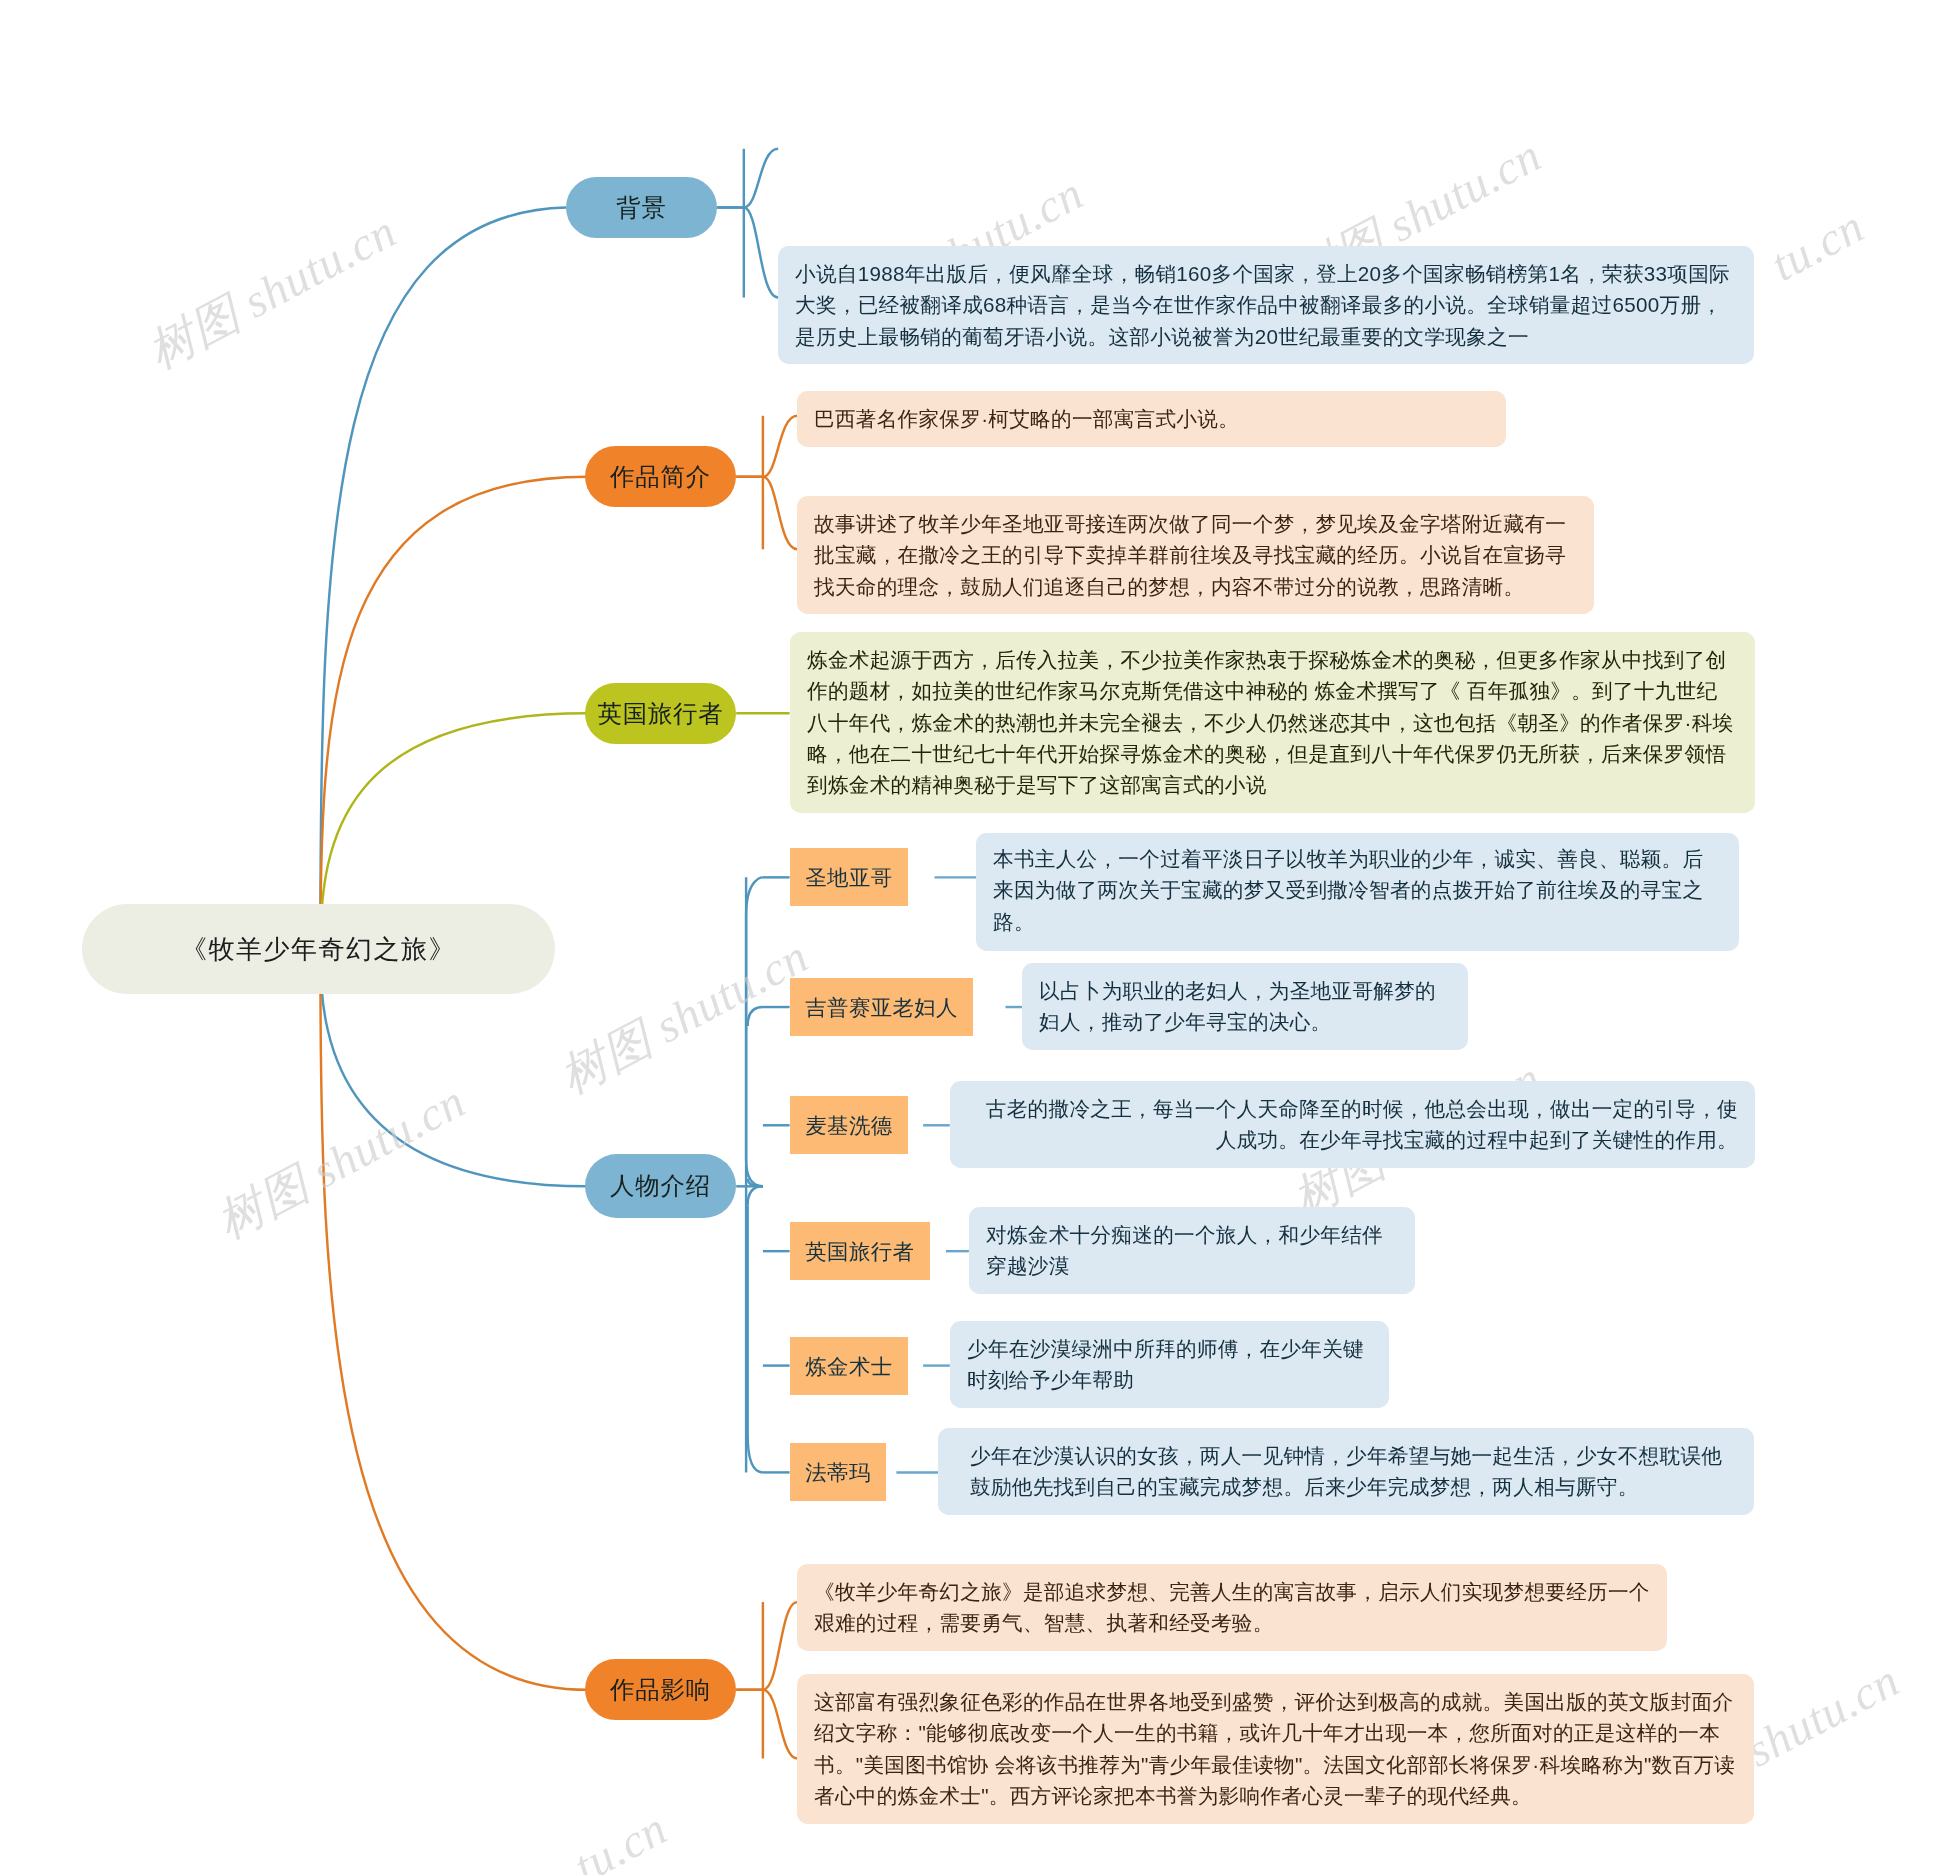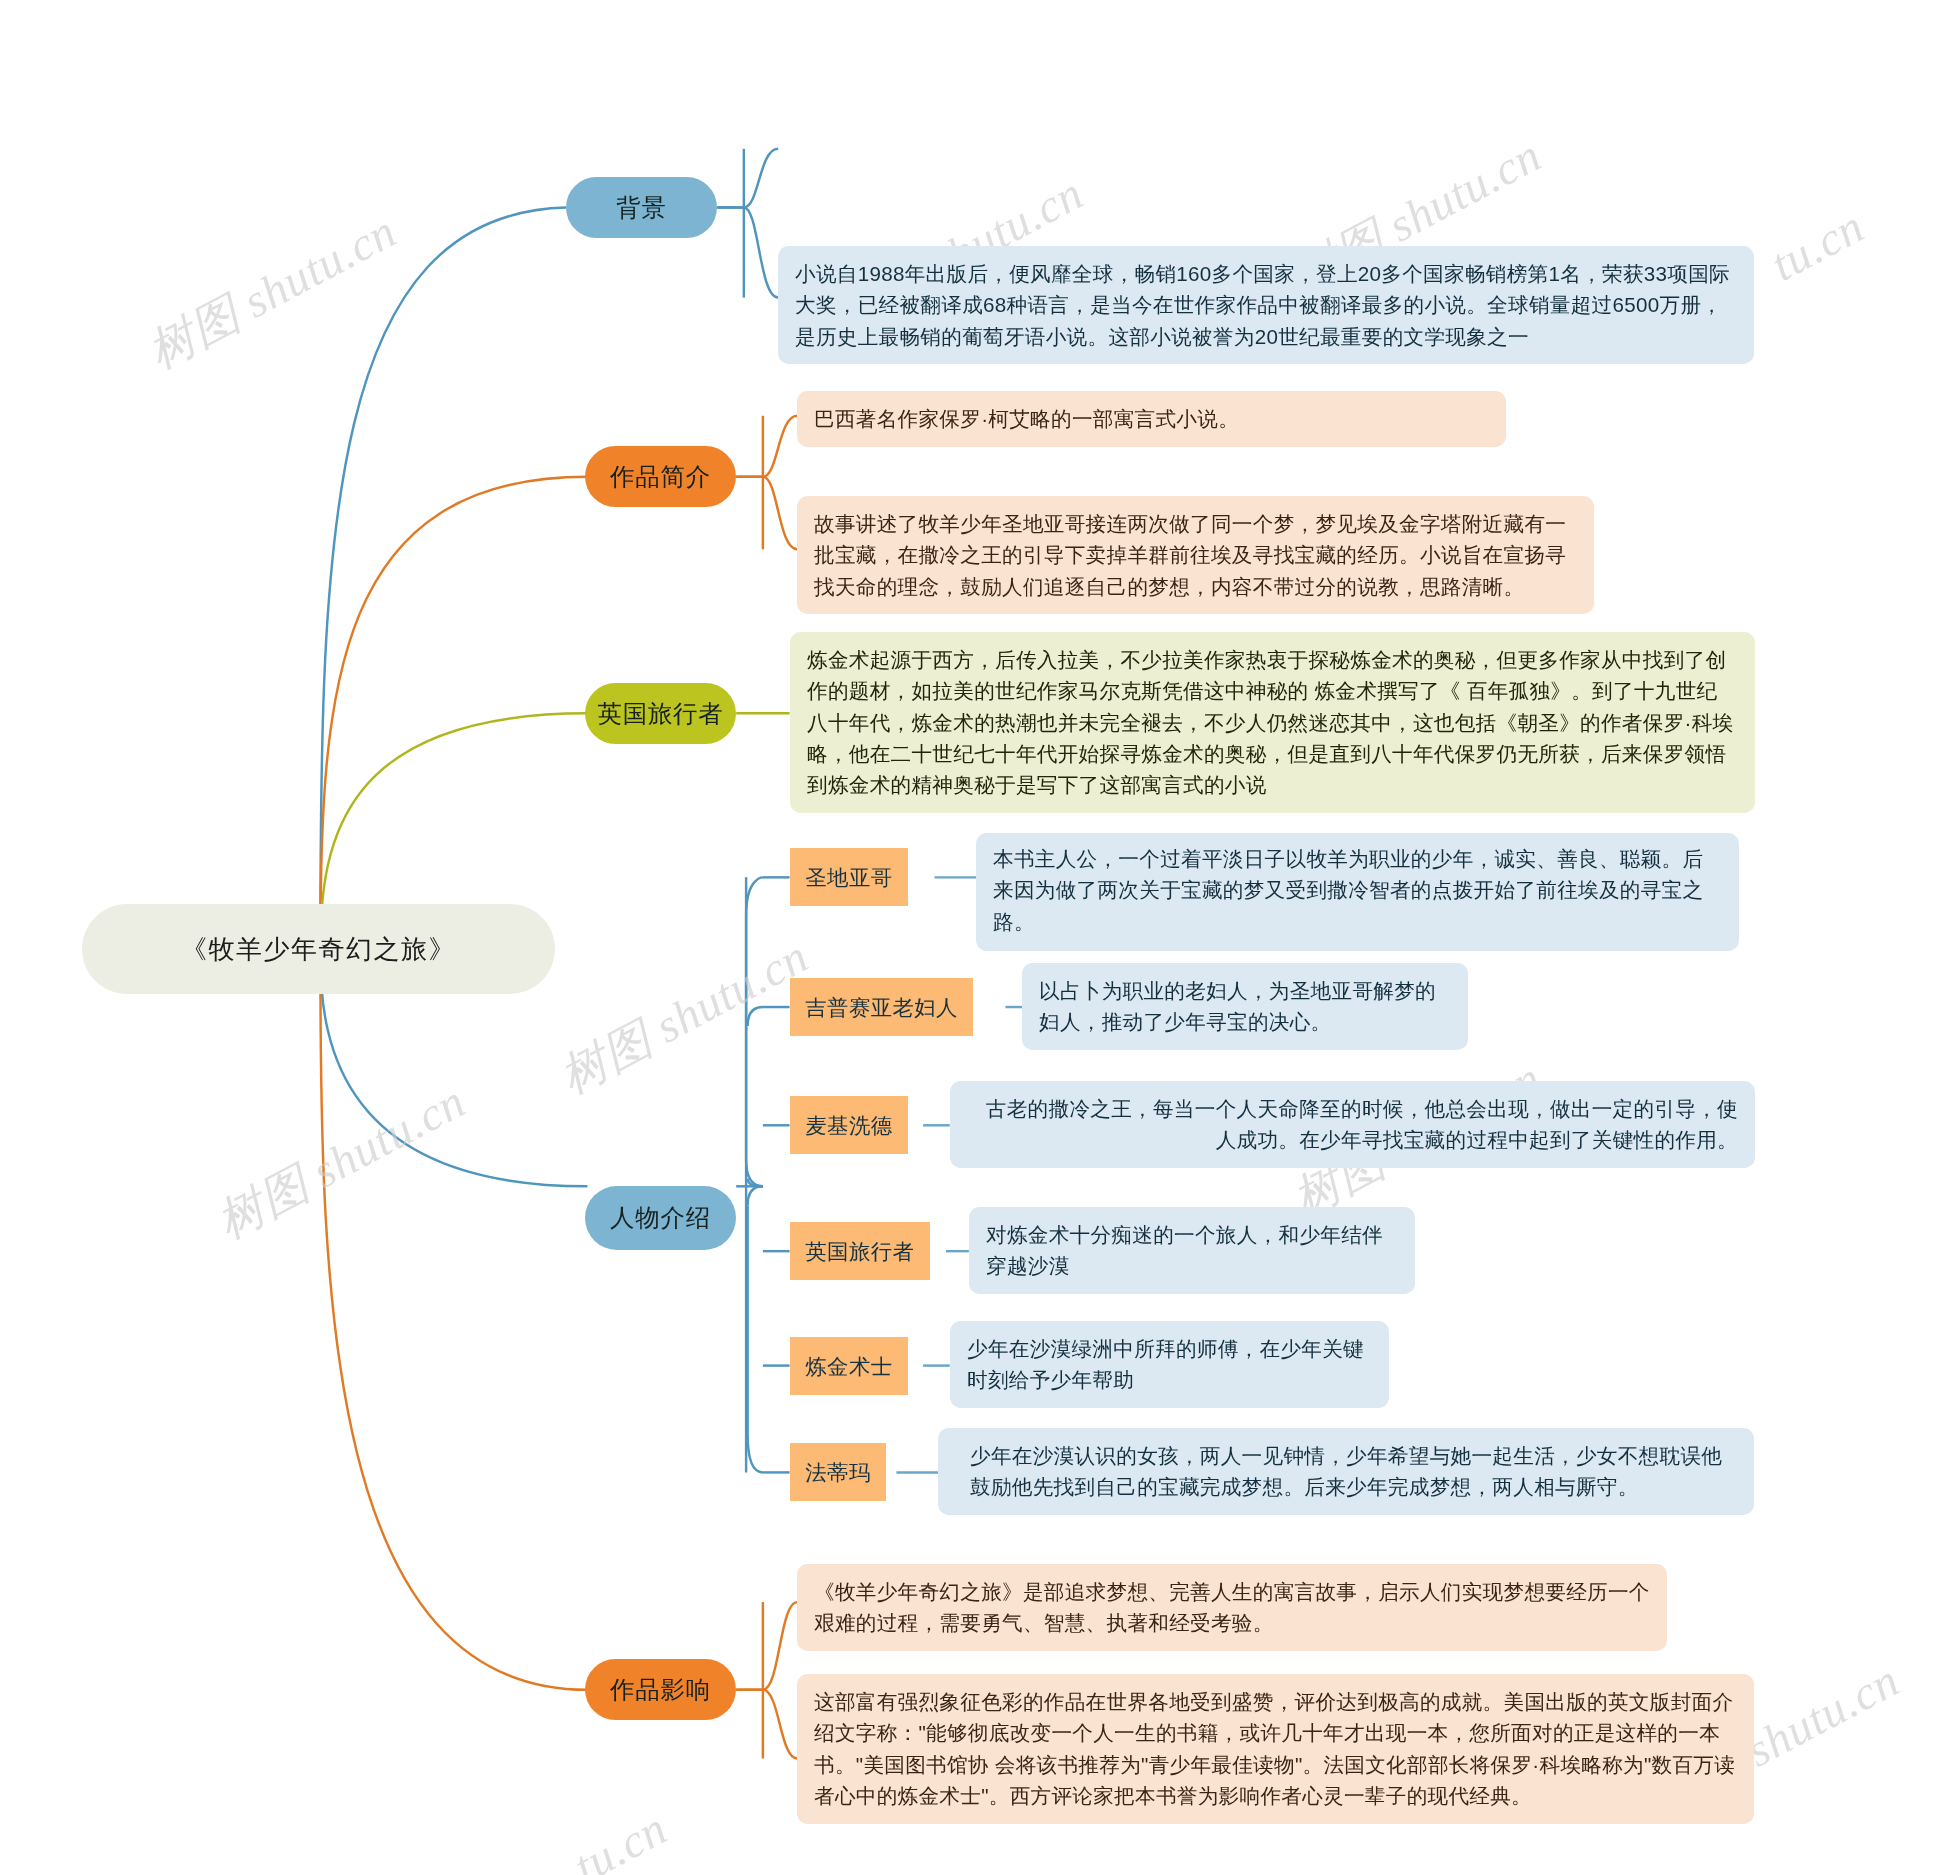--- a/index.html
+++ b/index.html
@@ -185,21 +185,21 @@
     <span>故事讲述了牧羊少年圣地亚哥接连两次做了同一个梦，梦见埃及金字塔附近藏有一批宝藏，在撒冷之王的引导下卖掉羊群前往埃及寻找宝藏的经历。小说旨在宣扬寻找天命的理念，鼓励人们追逐自己的梦想，内容不带过分的说教，思路清晰。</span>
   </div>
 
   <div class="node branch green" style="left:585px; top:683px; width:151px; height:61px;">
     <span>英国旅行者</span>
   </div>
   <div class="node leaf green" style="left:790px; top:632px; width:965px;">
     <span>炼金术起源于西方，后传入拉美，不少拉美作家热衷于探秘炼金术的奥秘，但更多作家从中找到了创作的题材，如拉美的世纪作家马尔克斯凭借这中神秘的 炼金术撰写了《 百年孤独》。到了十九世纪八十年代，炼金术的热潮也并未完全褪去，不少人仍然迷恋其中，这也包括《朝圣》的作者保罗·科埃略，他在二十世纪七十年代开始探寻炼金术的奥秘，但是直到八十年代保罗仍无所获，后来保罗领悟到炼金术的精神奥秘于是写下了这部寓言式的小说</span>
   </div>
 
-  <div class="node branch blue" style="left:585px; top:1154px; width:151px; height:64px;margin-top:32px;">
+  <div class="node branch blue" style="left:585px; top:1154px; width:151px; height:64px;">
     <span>人物介绍</span>
   </div>
 
   <div class="node sublabel" style="left:790px; top:848px; height:58px;">
     <span>圣地亚哥</span>
   </div>
   <div class="node leaf blue" style="left:976px; top:833px; width:763px;font-family:Liberation Mono, monospace;">
     <span>本书主人公，一个过着平淡日子以牧羊为职业的少年，诚实、善良、聪颖。后来因为做了两次关于宝藏的梦又受到撒冷智者的点拨开始了前往埃及的寻宝之路。</span>
   </div>
 

